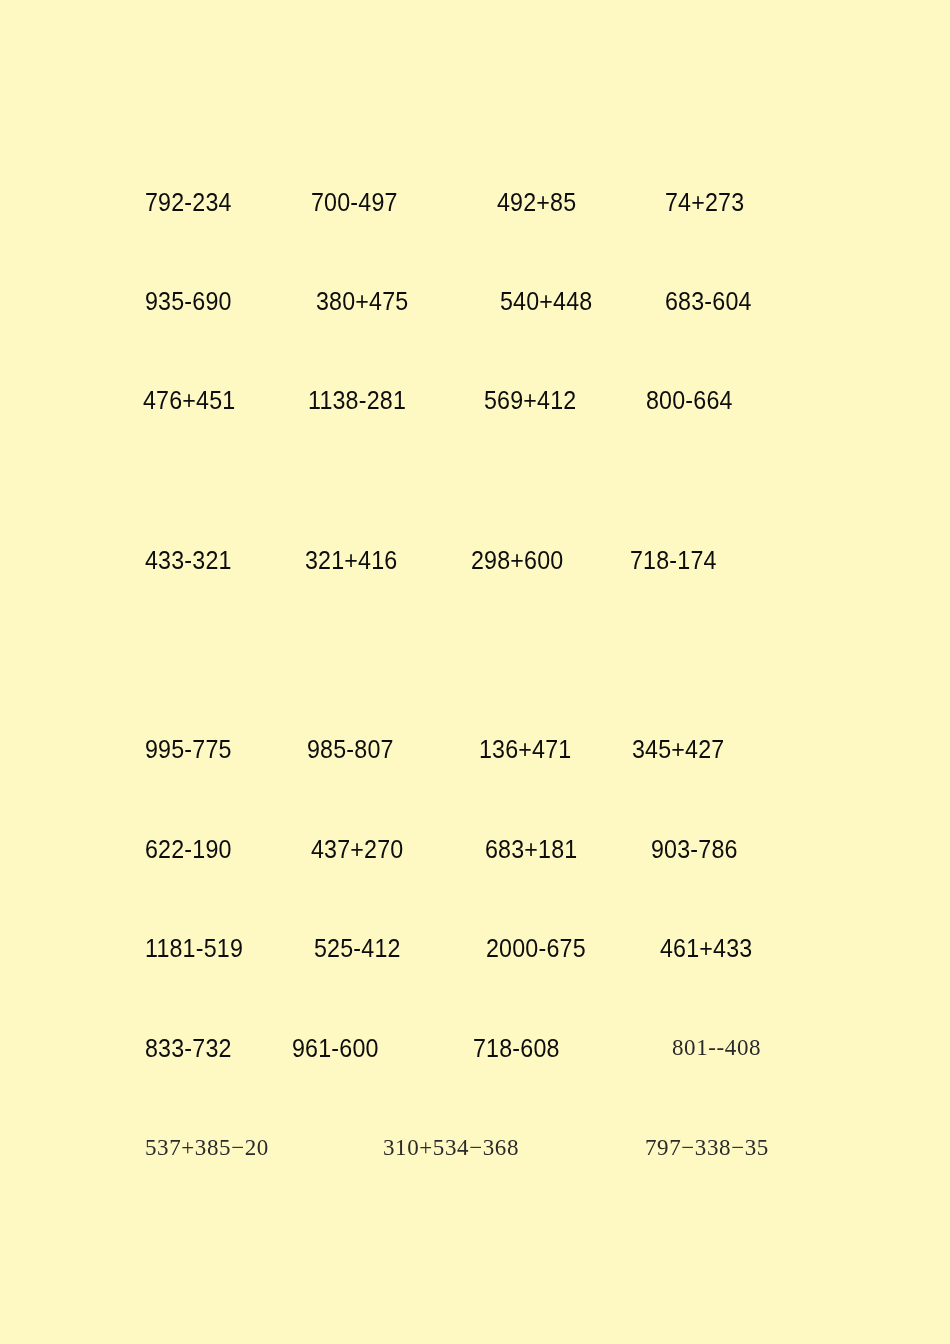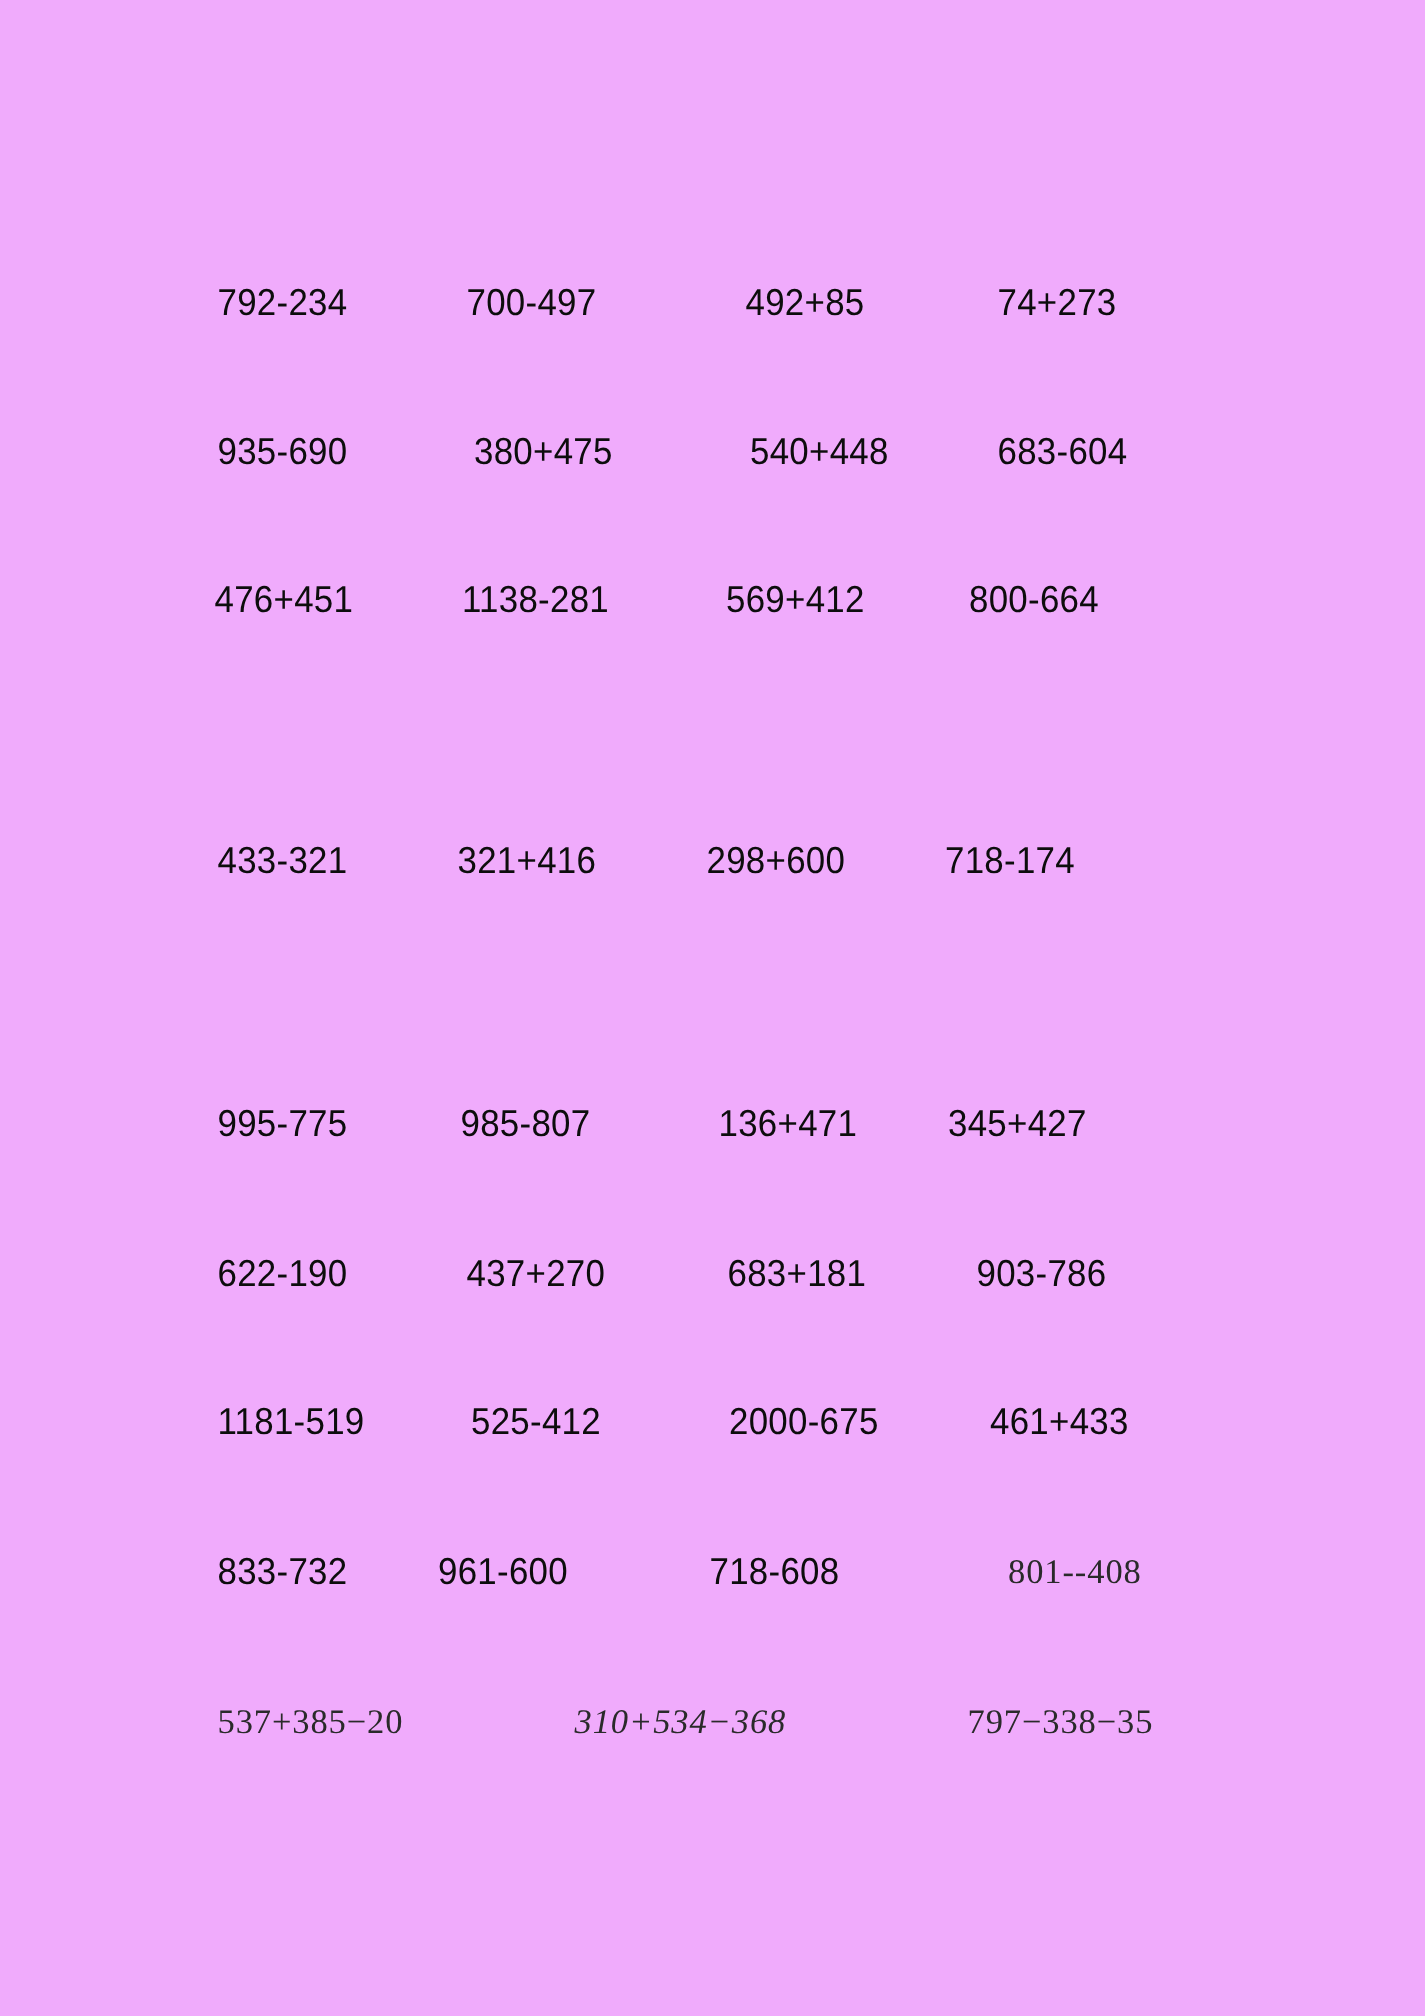--- a/index.html
+++ b/index.html
@@ -51,40 +51,40 @@
     font-size: 23px;
     font-weight: 400;
     letter-spacing: 0.6px;
     color: #2a2a2a;
     transform: scaleX(1);
   }
 </style>
 </head>
 <body>
 
-<div id="page" style="width: 950px; height: 1344px; background: #f0abfc;">
+<div id="page" style="width: 950px; height: 1344px; background: #fef9c3;">
     <div class="prob-row" style="top: 182px;">
       <div class="cell style-sans" style="left: 145px;">792-234</div>
       <div class="cell style-sans" style="left: 311px;">700-497</div>
       <div class="cell style-sans" style="left: 497px;">492+85</div>
       <div class="cell style-sans" style="left: 665px;">74+273</div>
     </div>
     <div class="prob-row" style="top: 281px;">
       <div class="cell style-sans" style="left: 145px;">935-690</div>
       <div class="cell style-sans" style="left: 316px;">380+475</div>
       <div class="cell style-sans" style="left: 500px;">540+448</div>
       <div class="cell style-sans" style="left: 665px;">683-604</div>
     </div>
     <div class="prob-row" style="top: 380px; padding-left: 28px;">
       <div class="cell style-sans" style="left: 143px;">476+451</div>
       <div class="cell style-sans" style="left: 308px;">1138-281</div>
       <div class="cell style-sans" style="left: 484px;">569+412</div>
       <div class="cell style-sans" style="left: 646px;">800-664</div>
     </div>
-    <div class="prob-row" style="top: 554px;">
+    <div class="prob-row" style="top: 540px;">
       <div class="cell style-sans" style="left: 145px;">433-321</div>
       <div class="cell style-sans" style="left: 305px;">321+416</div>
       <div class="cell style-sans" style="left: 471px;">298+600</div>
       <div class="cell style-sans" style="left: 630px;">718-174</div>
     </div>
     <div class="prob-row" style="top: 729px;">
       <div class="cell style-sans" style="left: 145px;">995-775</div>
       <div class="cell style-sans" style="left: 307px;">985-807</div>
       <div class="cell style-sans" style="left: 479px;">136+471</div>
       <div class="cell style-sans" style="left: 632px;">345+427</div>
@@ -102,16 +102,16 @@
       <div class="cell style-sans" style="left: 660px;">461+433</div>
     </div>
     <div class="prob-row" style="top: 1028px;">
       <div class="cell style-sans" style="left: 145px;">833-732</div>
       <div class="cell style-sans" style="left: 292px;">961-600</div>
       <div class="cell style-sans" style="left: 473px;">718-608</div>
       <div class="cell style-serif" style="left: 636px; margin-left: 36px;">801--408</div>
     </div>
     <div class="prob-row" style="top: 1128px;">
       <div class="cell style-serif" style="left: 145px;">537+385−20</div>
-      <div class="cell style-serif" style="left: 383px; font-style: italic;">310+534−368</div>
+      <div class="cell style-serif" style="left: 383px;">310+534−368</div>
       <div class="cell style-serif" style="left: 645px;">797−338−35</div>
     </div>
   </div>
 
 </body></html>

